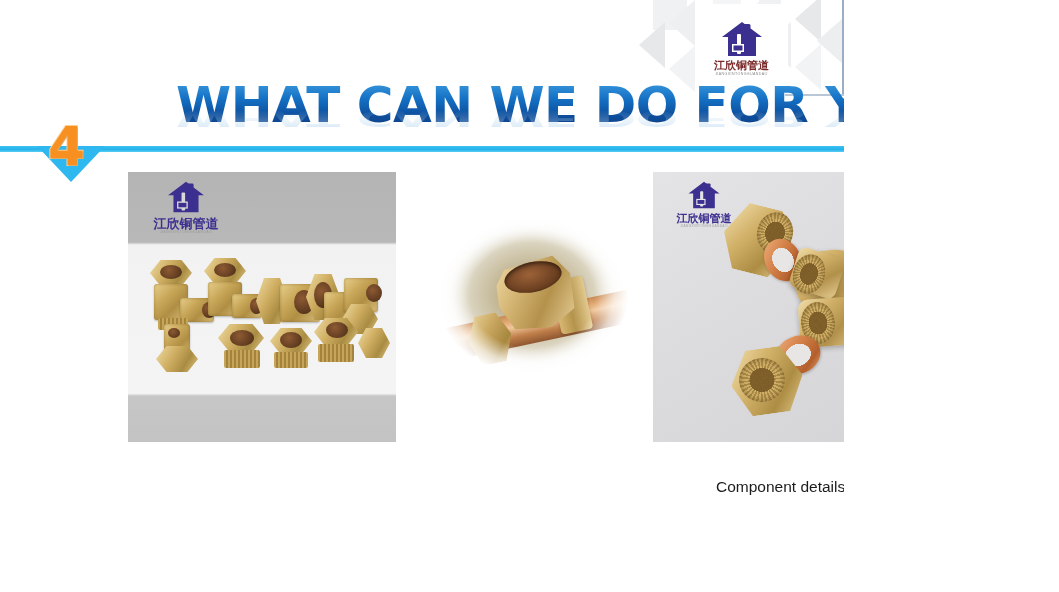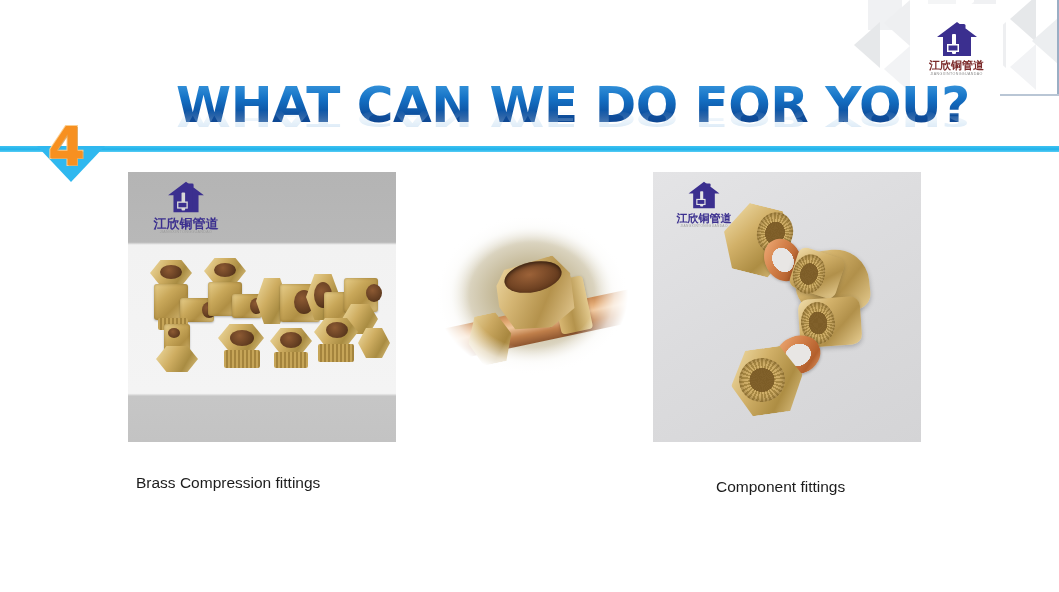--- a/index.html
+++ b/index.html
@@ -7,21 +7,21 @@
   html, body {
     width: 1059px;
     height: 592px;
     overflow: hidden;
     background: #ffffff;
     font-family: "Liberation Sans", sans-serif;
   }
 
   #slide {
     position: relative;
-    width: 1059px;
+    width: 844px;
     height: 592px;
     background: #ffffff;
     overflow: hidden;
   }
 
   
   .deco-wrap {
     position: absolute;
     top: 0;
     right: 0;
@@ -476,16 +476,15 @@
     <div class="thread-ring" style="left:140px; top:82px; width:32px; height:40px; transform:rotate(16deg);"></div>
     <div class="elbow" style="left:146px; top:126px; width:62px; height:48px; border-radius:10px; transform:rotate(-4deg);"></div>
     <div class="thread-ring" style="left:148px; top:130px; width:34px; height:42px; transform:rotate(-6deg);"></div>
 
     <div class="cu-ring" style="left:122px; top:164px; width:46px; height:38px; transform:rotate(-22deg);"></div>
 
     <div class="nut-big" style="left:78px; top:176px; width:72px; height:66px; transform:rotate(-8deg);"></div>
     <div class="thread-ring" style="left:86px; top:186px; width:46px; height:44px; transform:rotate(-8deg);"></div>
   </div>
 
-  <div class="cap" id="cap1">Brass Compression fittings</div>
-  <div class="cap" id="cap2">Component fittings</div>
+  <div class="cap" id="cap2">Component details</div>
 
 </div>
 
 </body></html>

